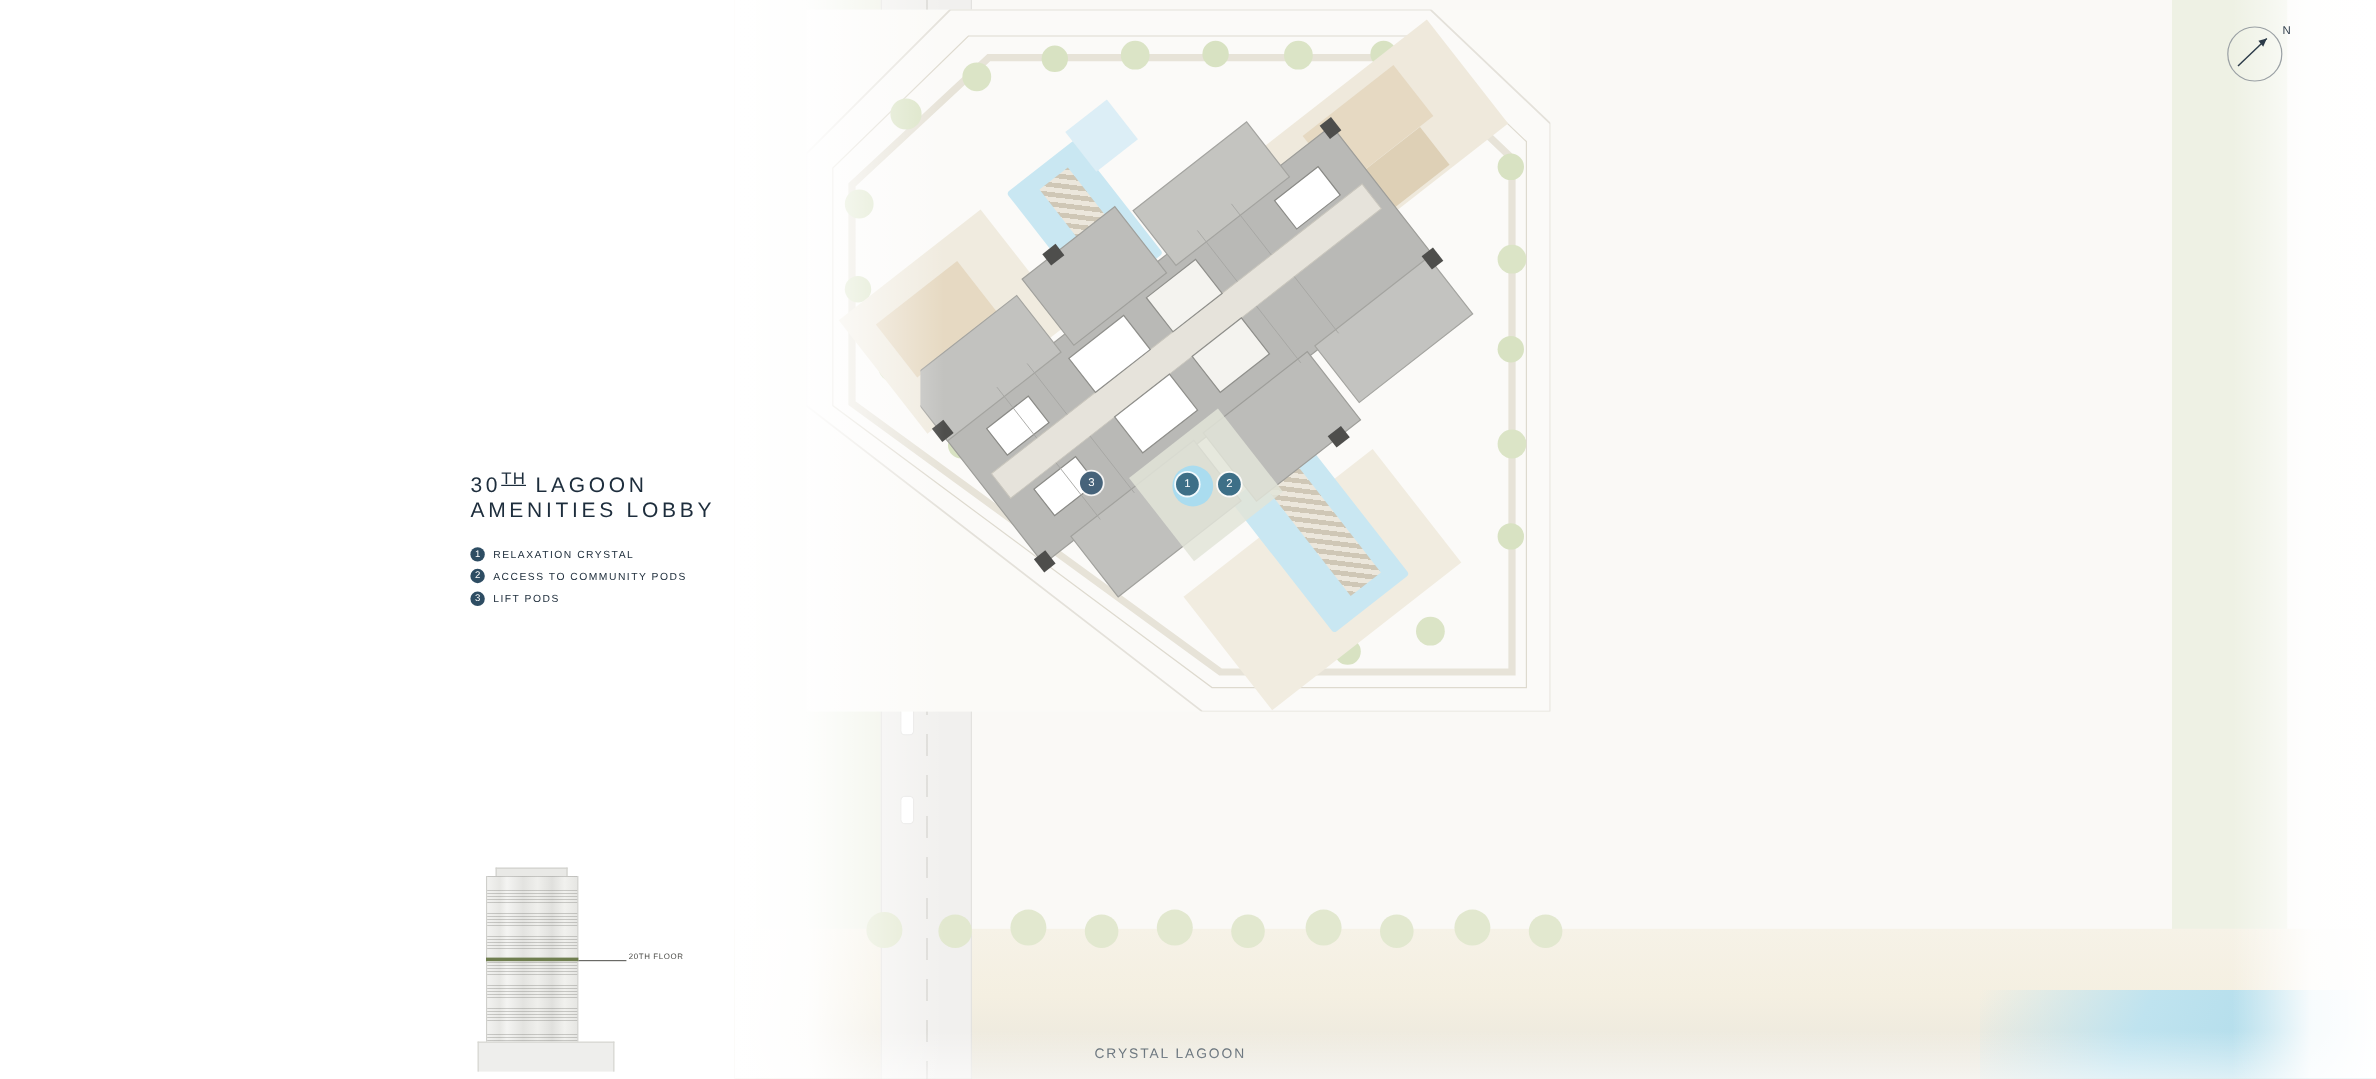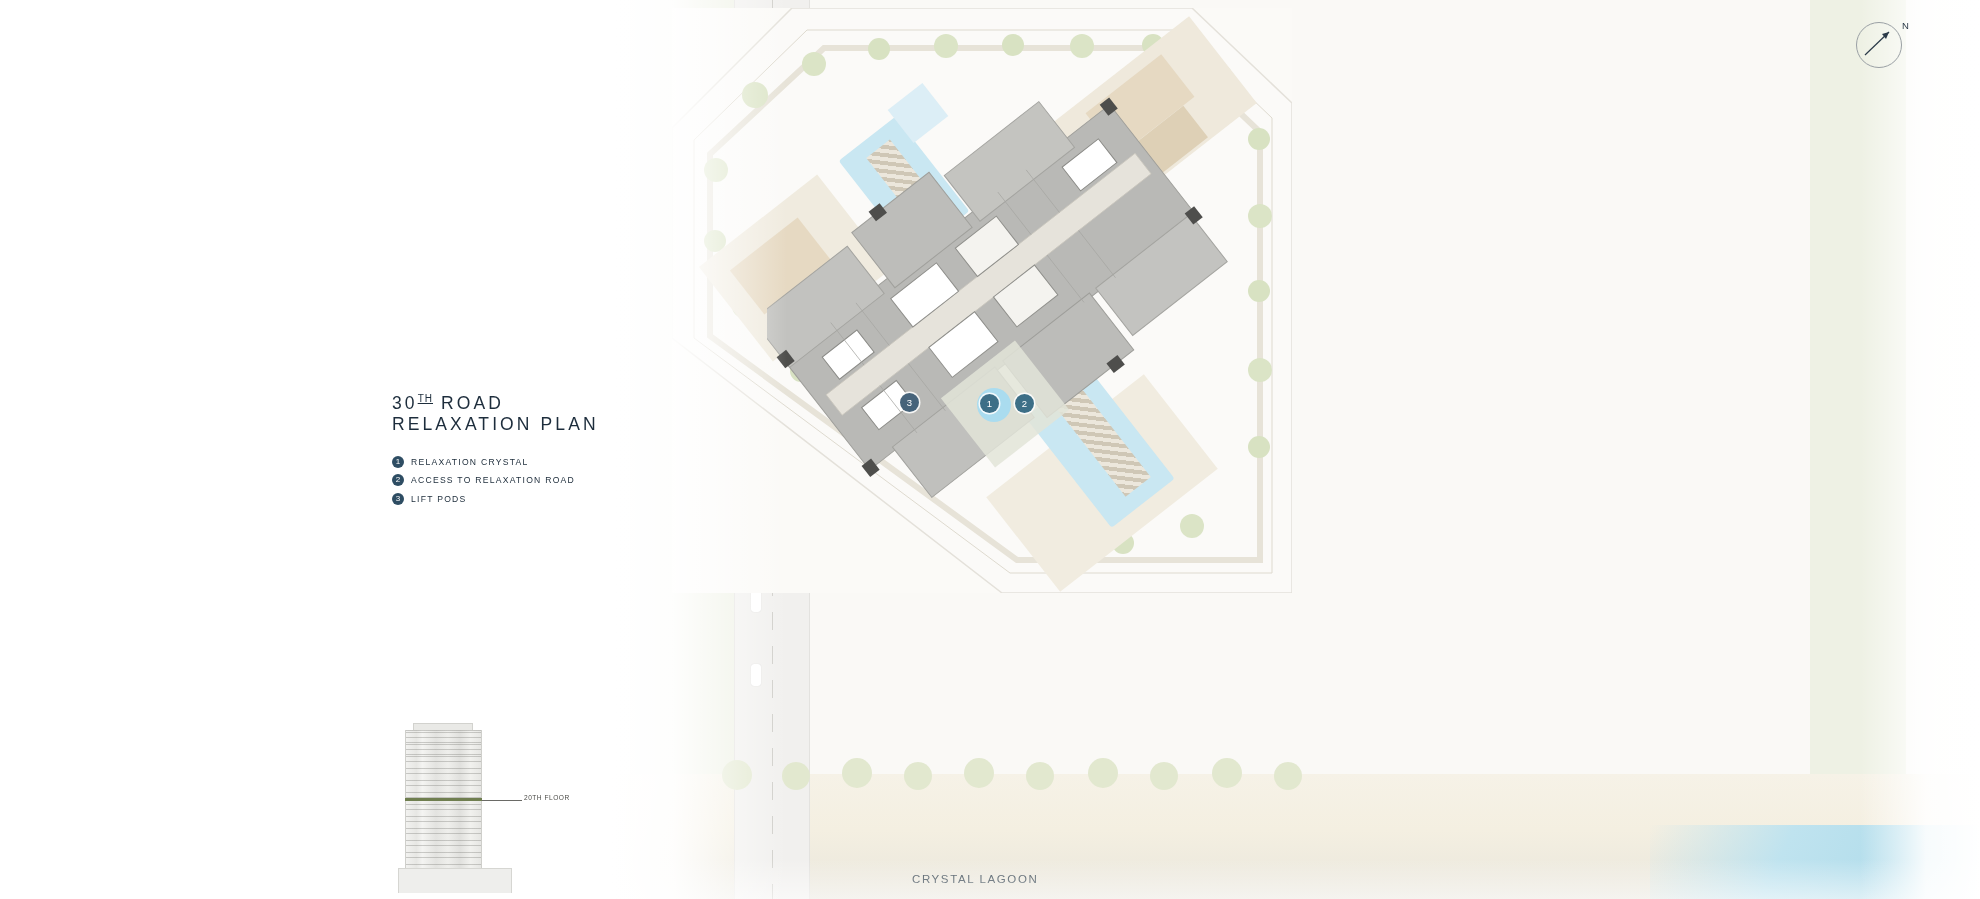--- a/index.html
+++ b/index.html
@@ -36,21 +36,21 @@
     width: 260px;
   }
   .title-line {
     font-size: 17.5px;
     letter-spacing: 3.1px;
     color: #1d2d3c;
     line-height: 21px;
     white-space: nowrap;
   }
   .title-line .sup {
-    font-size: 10px;
+    font-size: 14px;
     vertical-align: super;
     letter-spacing: 1px;
     text-decoration: underline;
   }
 
   .legend {
     position: absolute;
     left: 392px;
     top: 455px;
     width: 280px;
@@ -501,32 +501,32 @@
     </div>
 
     <div class="plan-fade"></div>
     <div class="plan-fade-right"></div>
     <div class="plan-fade-bottom"></div>
   </div>
 
   <div class="left-panel">
 
     <div class="title-block">
-      <div class="title-line"><span>30</span><span class="sup">TH</span> <span class="bold">ROAD</span></div>
-      <div class="title-line">RELAXATION PLAN</div>
+      <div class="title-line"><span>30</span><span class="sup">TH</span> <span class="bold">LAGOON</span></div>
+      <div class="title-line">AMENITIES LOBBY</div>
     </div>
 
     <div class="legend">
       <div class="legend-row">
         <div class="legend-num">1</div>
         <div class="legend-text">RELAXATION  CRYSTAL</div>
       </div>
       <div class="legend-row">
         <div class="legend-num">2</div>
-        <div class="legend-text">ACCESS  TO RELAXATION ROAD</div>
+        <div class="legend-text">ACCESS  TO COMMUNITY PODS</div>
       </div>
       <div class="legend-row">
         <div class="legend-num">3</div>
         <div class="legend-text">LIFT PODS</div>
       </div>
     </div>
 
     <div class="tower-wrap">
       <div class="tower-top"></div>
       <div class="tower-body">

